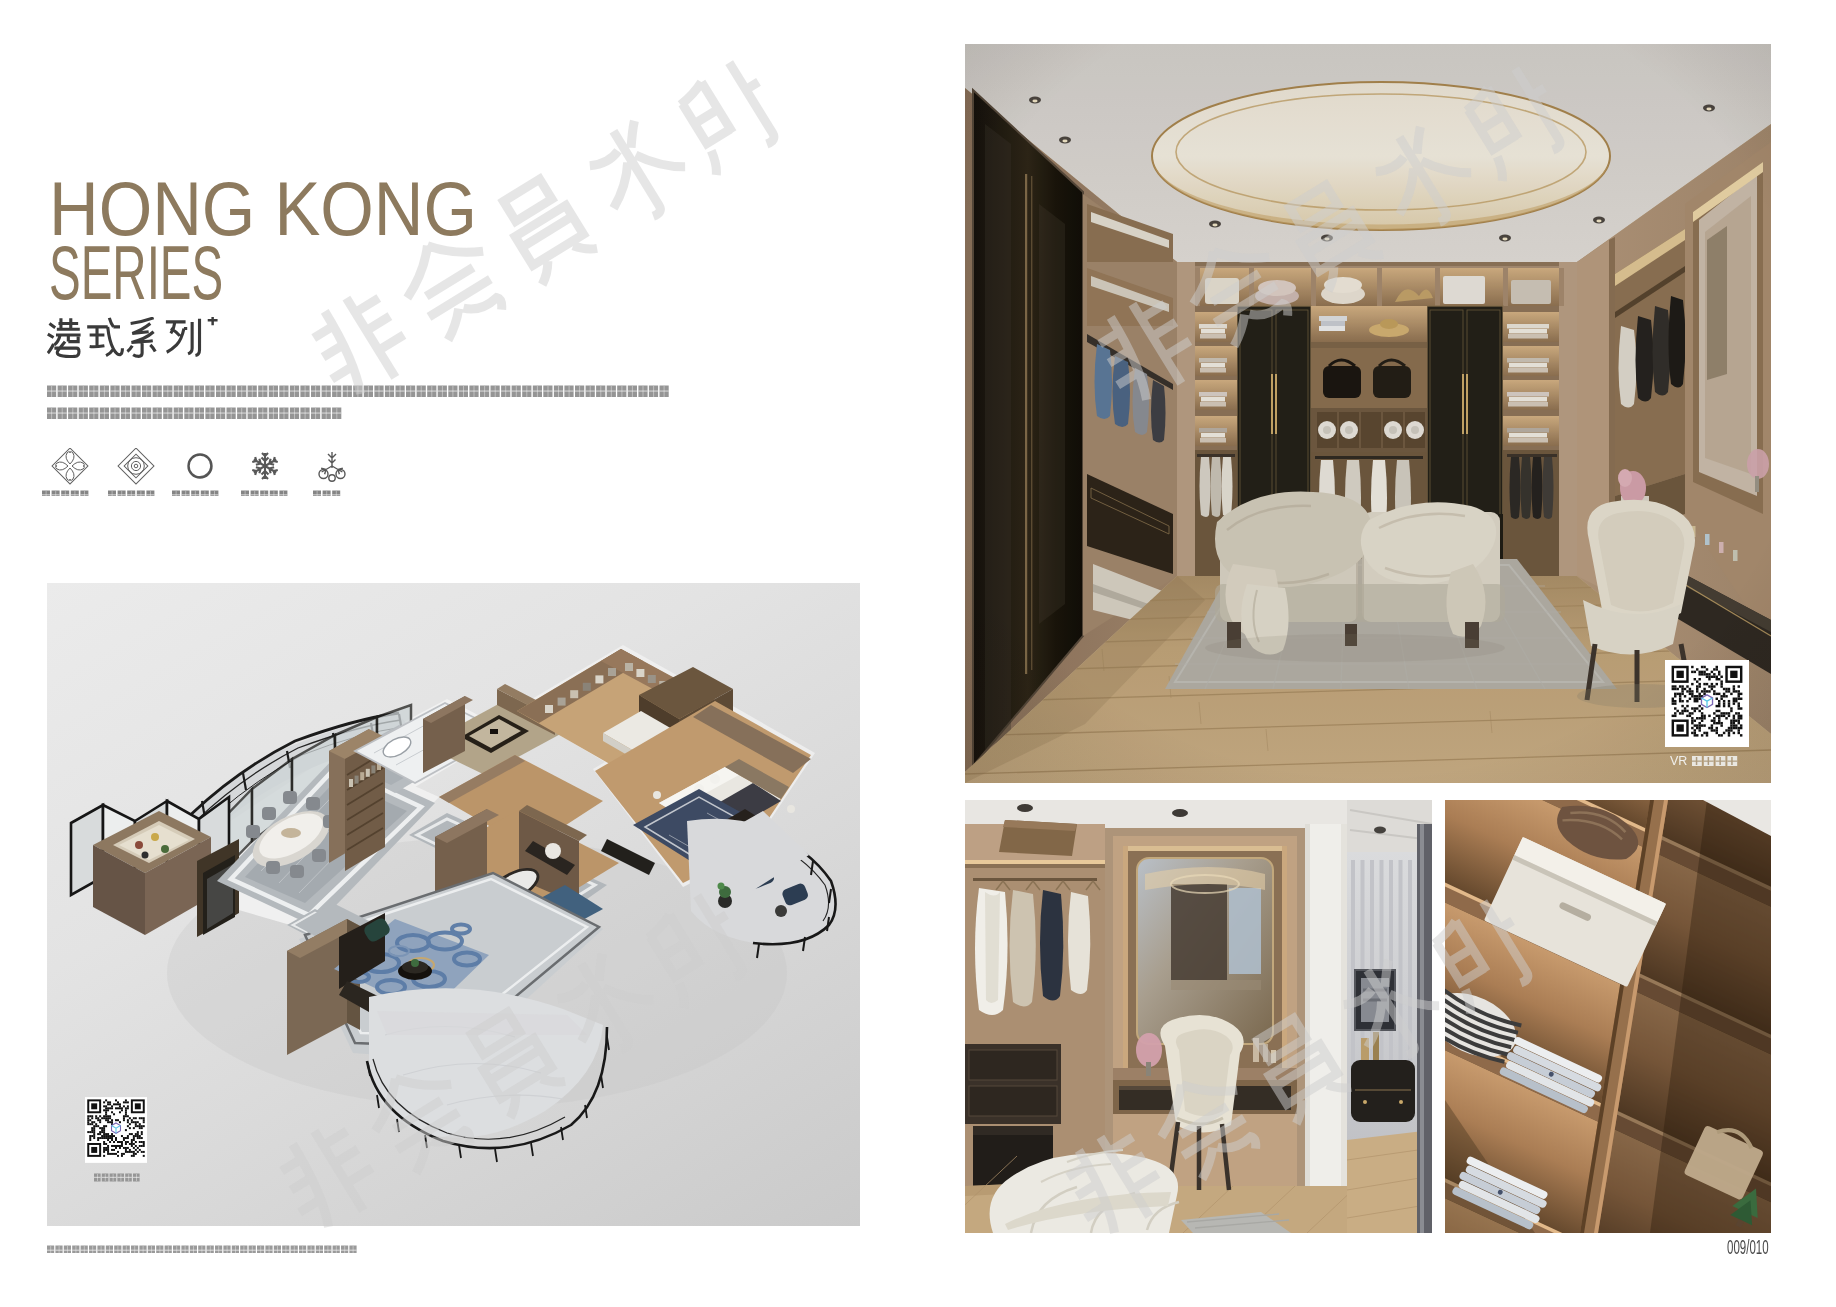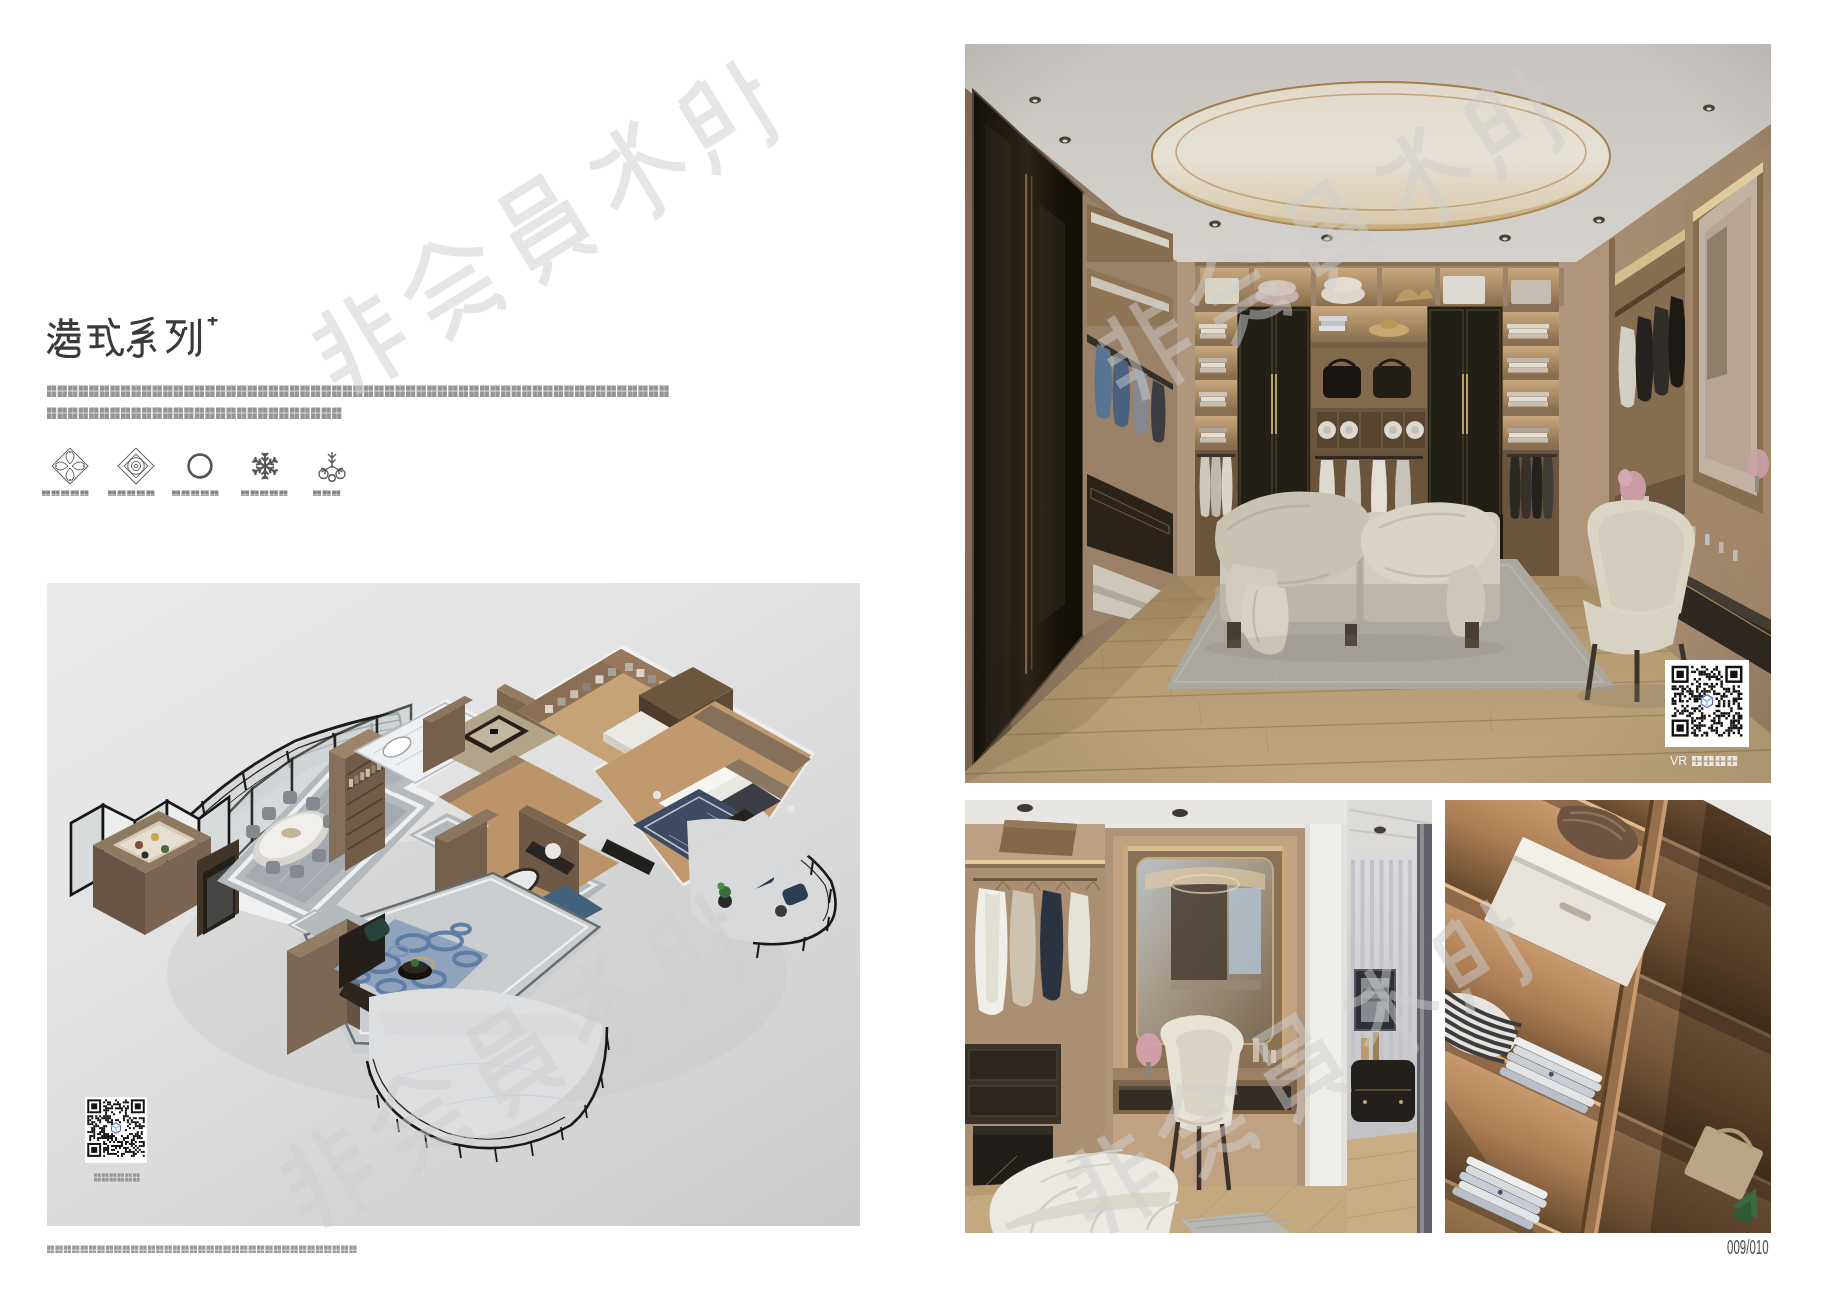--- a/index.html
+++ b/index.html
@@ -10,20 +10,24 @@
   #titleEN div{transform-origin:left top;}
   #t1{transform:scaleX(0.905);}
   #t2{transform:scaleX(0.625);}
   .cjkrow{position:absolute;overflow:hidden;}
   #pagenum{color:#4a4a4a;font-size:20px;transform-origin:left top;transform:scaleX(0.575);}
 </style>
 </head>
 <body>
 <div id="page">
 
+  <div class="abs" id="titleEN">
+      <div id="t1">HONG KONG</div>
+      <div id="t2">SERIES</div>
+    </div>
 
   <svg class="abs" id="titleCN" style="left:47px;top:317px;" width="240" height="52" viewBox="0 0 240 52">
       <g transform="scale(0.82)">
     <g stroke="#3a3a3a" stroke-width="3.8" fill="none" stroke-linecap="butt">
 
       <g>
         <path d="M3 8 L10 13 M1 21 L8 25 M8 33 Q4 41 1 44"></path>
         <path d="M14 8 H38 M17 1.5 V15 M29 1.5 V15 M12 15 H40 M11 22 H41 M16 22 Q14 30 9 34 M26 22 V30 M26 30 H38 V24 M9 38 H36 Q39 38 39 42 Q39 48 34 48 Q20 49 14 46 Q11 44 14 40 L22 30"></path>
       </g>
 

